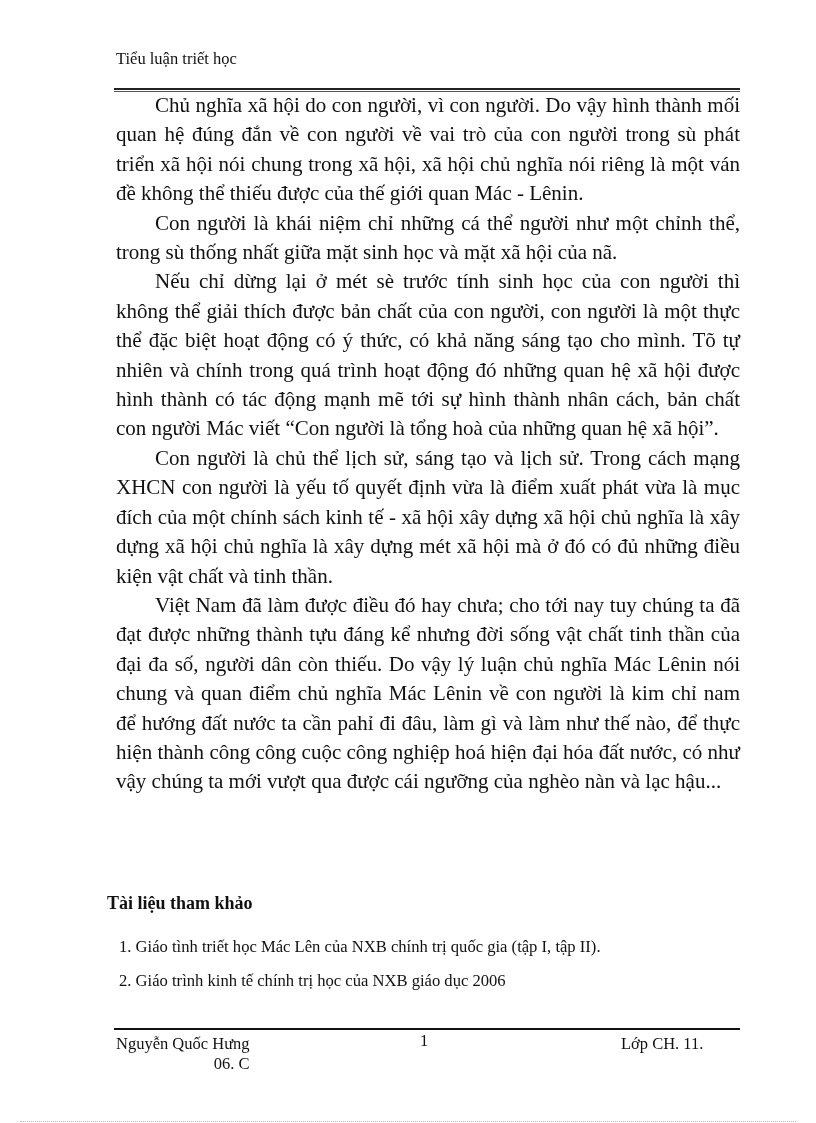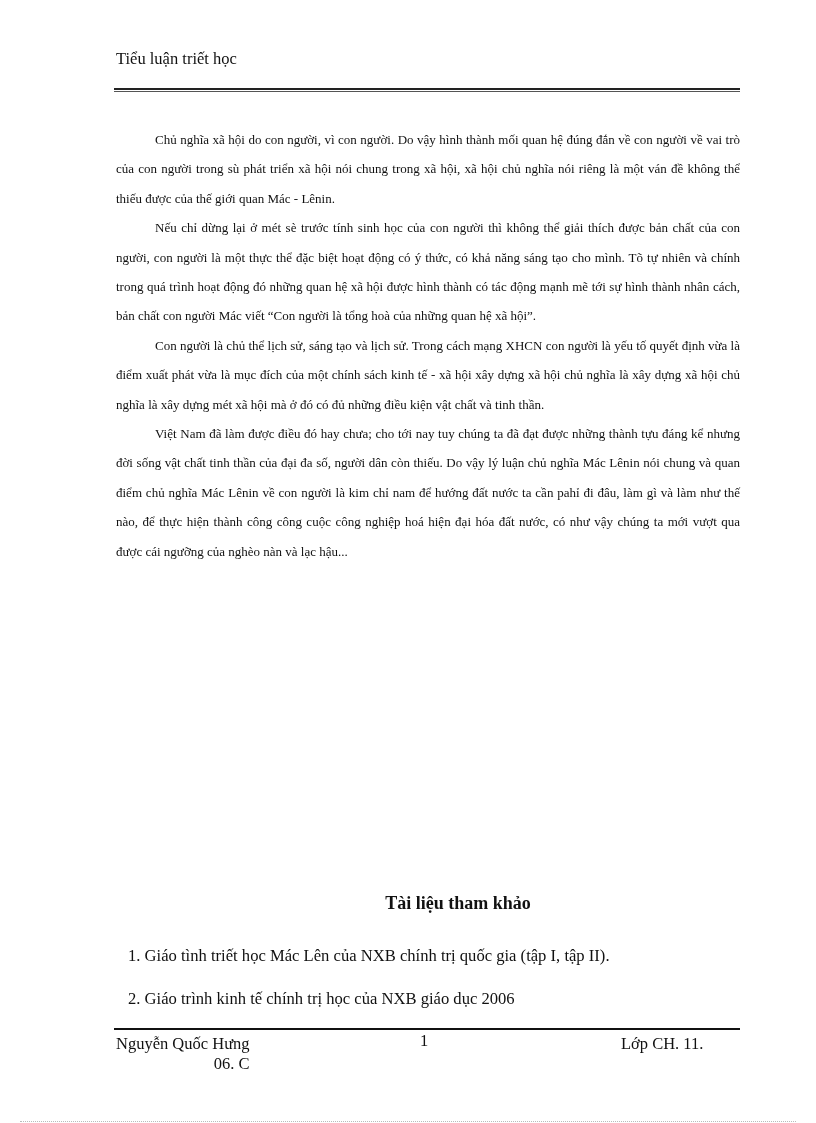--- a/index.html
+++ b/index.html
@@ -2,43 +2,44 @@
 <html><head>
   <meta charset="utf-8">
   <style>
     html, body { margin: 0; padding: 0; background: #ffffff; }
     body { width: 816px; height: 1123px; position: relative; overflow: hidden;
            font-family: "Liberation Serif", "DejaVu Serif", serif; color: #111; }
     .page { position: absolute; left: 0; top: 0; width: 772px; height: 1123px; }
     .header-title { position: absolute; left: 116px; top: 49px; font-size: 16.5px; }
     .header-rule { position: absolute; left: 114px; top: 88px; width: 626px; height: 4px;
                    border-top: 2px solid #222; border-bottom: 1px solid #555; box-sizing: border-box; }
-    .body { position: absolute; left: 116px; top: 91px; width: 624px; font-size: 13px; line-height: 29.4px; margin-top: 34px; }
+    .body { position: absolute; left: 116px; top: 91px; width: 624px; font-size: 21px; line-height: 29.4px; }
     .para { margin: 0; text-align: justify; text-indent: 39px; }
-    .refs-title { position: absolute; left: 128px; top: 893px; width: 660px; text-align: center;
+    .refs-title { position: absolute; left: 107px; top: 893px; width: 660px; text-align: left;
                   font-weight: bold; font-size: 18px; }
     .refs { position: absolute; left: 116px; top: 928px; width: 660px; font-size: 16.6px; line-height: 31px; }
-    .ref-item { margin: 12px; white-space: nowrap; }
+    .ref-item { margin: 3px; white-space: nowrap; }
     .footer-rule { position: absolute; left: 114px; top: 1028px; width: 626px; height: 2px; background: #111; }
     .footer-left { position: absolute; left: 116px; top: 1034px; font-size: 16.5px; line-height: 20px; text-align: right; }
     .footer-center { position: absolute; left: 420px; top: 1031px; font-size: 16.5px; }
     .footer-right { position: absolute; left: 621px; top: 1034px; font-size: 16.5px; text-align: right; }
     .page-bottom-dots { position: absolute; left: 20px; top: 1121px; width: 776px; height: 0;
                         border-top: 1px dotted #bbb; }
   </style>
 </head>
 <body>
 
 <div class="page">
 
   <div class="header-title">Tiểu luận triết học</div>
   <div class="header-rule"></div>
 
   <div class="body">
     <p class="para">Chủ nghĩa xã hội do con người, vì con người. Do vậy hình thành mối quan hệ đúng đắn về con người về vai trò của con người trong sù phát triển xã hội nói chung trong xã hội, xã hội chủ nghĩa nói riêng là một ván đề không thể thiếu được của thế giới quan Mác - Lênin.</p>
+    <p class="para">Con người là khái niệm chỉ những cá thể người như một chỉnh thể, trong sù thống nhất giữa mặt sinh học và mặt xã hội của nã.</p>
     <p class="para">Nếu chỉ dừng lại ở mét sè trước tính sinh học của con người thì không thể giải thích được bản chất của con người, con người là một thực thể đặc biệt hoạt động có ý thức, có khả năng sáng tạo cho mình. Tõ tự nhiên và chính trong quá trình hoạt động đó những quan hệ xã hội được hình thành có tác động mạnh mẽ tới sự hình thành nhân cách, bản chất con người Mác viết “Con người là tổng hoà của những quan hệ xã hội”.</p>
     <p class="para">Con người là chủ thể lịch sử, sáng tạo và lịch sử. Trong cách mạng XHCN con người là yếu tố quyết định vừa là điểm xuất phát vừa là mục đích của một chính sách kinh tế - xã hội xây dựng xã hội chủ nghĩa là xây dựng xã hội chủ nghĩa là xây dựng mét xã hội mà ở đó có đủ những điều kiện vật chất và tinh thần.</p>
     <p class="para">Việt Nam đã làm được điều đó hay chưa; cho tới nay tuy chúng ta đã đạt được những thành tựu đáng kể nhưng đời sống vật chất tinh thần của đại đa số, người dân còn thiếu. Do vậy lý luận chủ nghĩa Mác Lênin nói chung và quan điểm chủ nghĩa Mác Lênin về con người là kim chỉ nam để hướng đất nước ta cần pahỉ đi đâu, làm gì và làm như thế nào, để thực hiện thành công công cuộc công nghiệp hoá hiện đại hóa đất nước, có như vậy chúng ta mới vượt qua được cái ngưỡng của nghèo nàn và lạc hậu...</p>
   </div>
 
   <div class="refs-title">Tài liệu tham khảo</div>
   <div class="refs">
     <p class="ref-item">1. Giáo tình triết học Mác Lên của NXB chính trị quốc gia (tập I, tập II).</p>
     <p class="ref-item">2. Giáo trình kinh tế chính trị học của NXB giáo dục 2006</p>
   </div>

